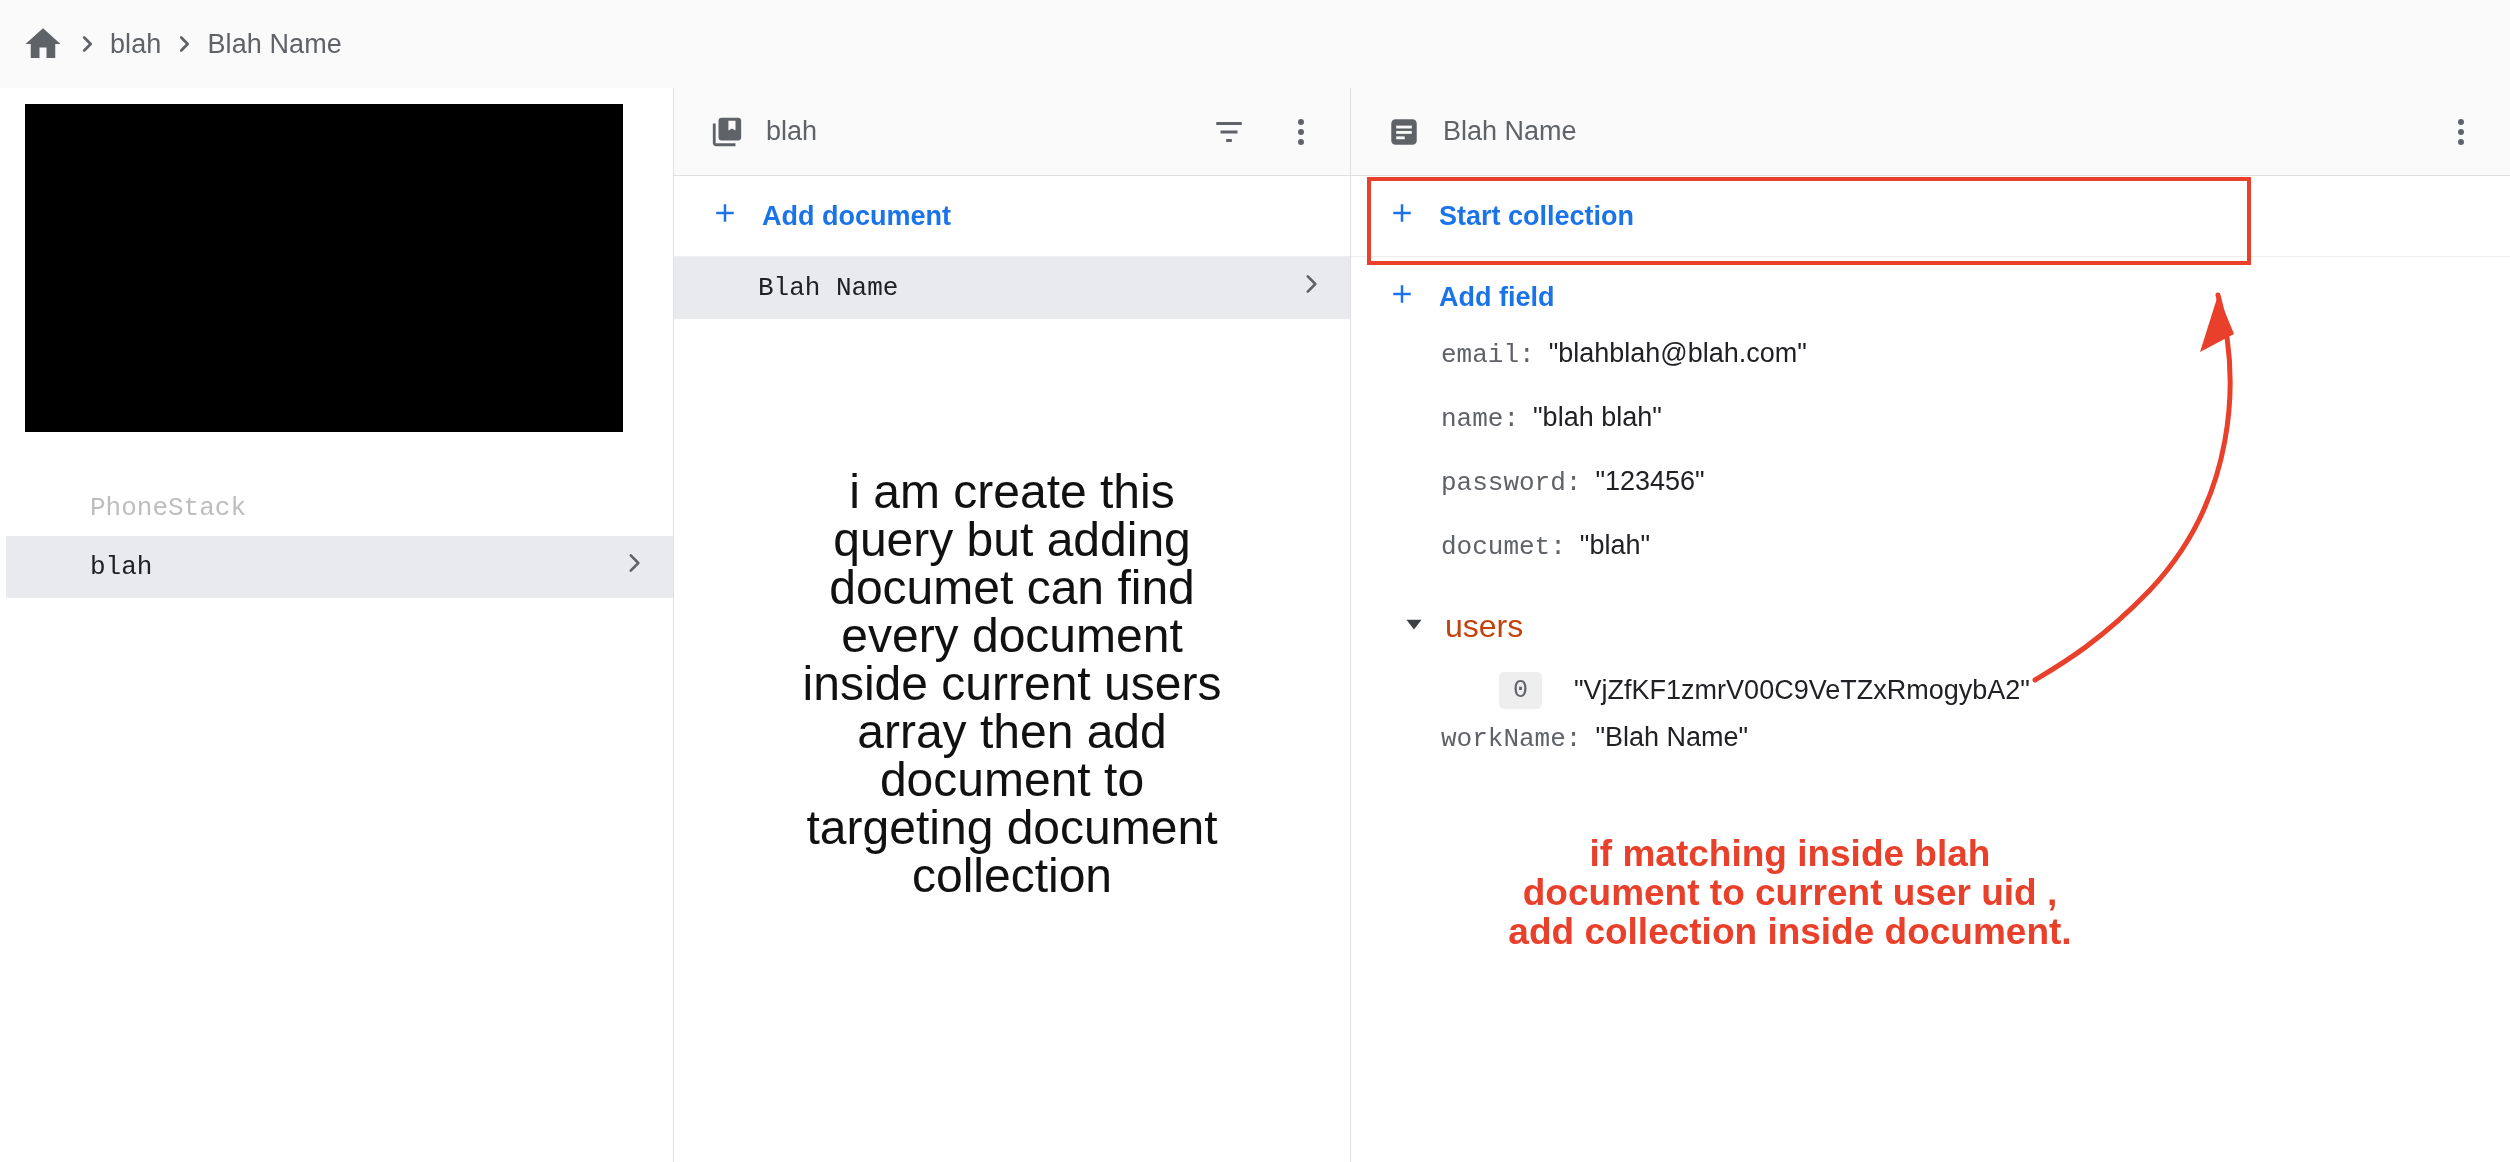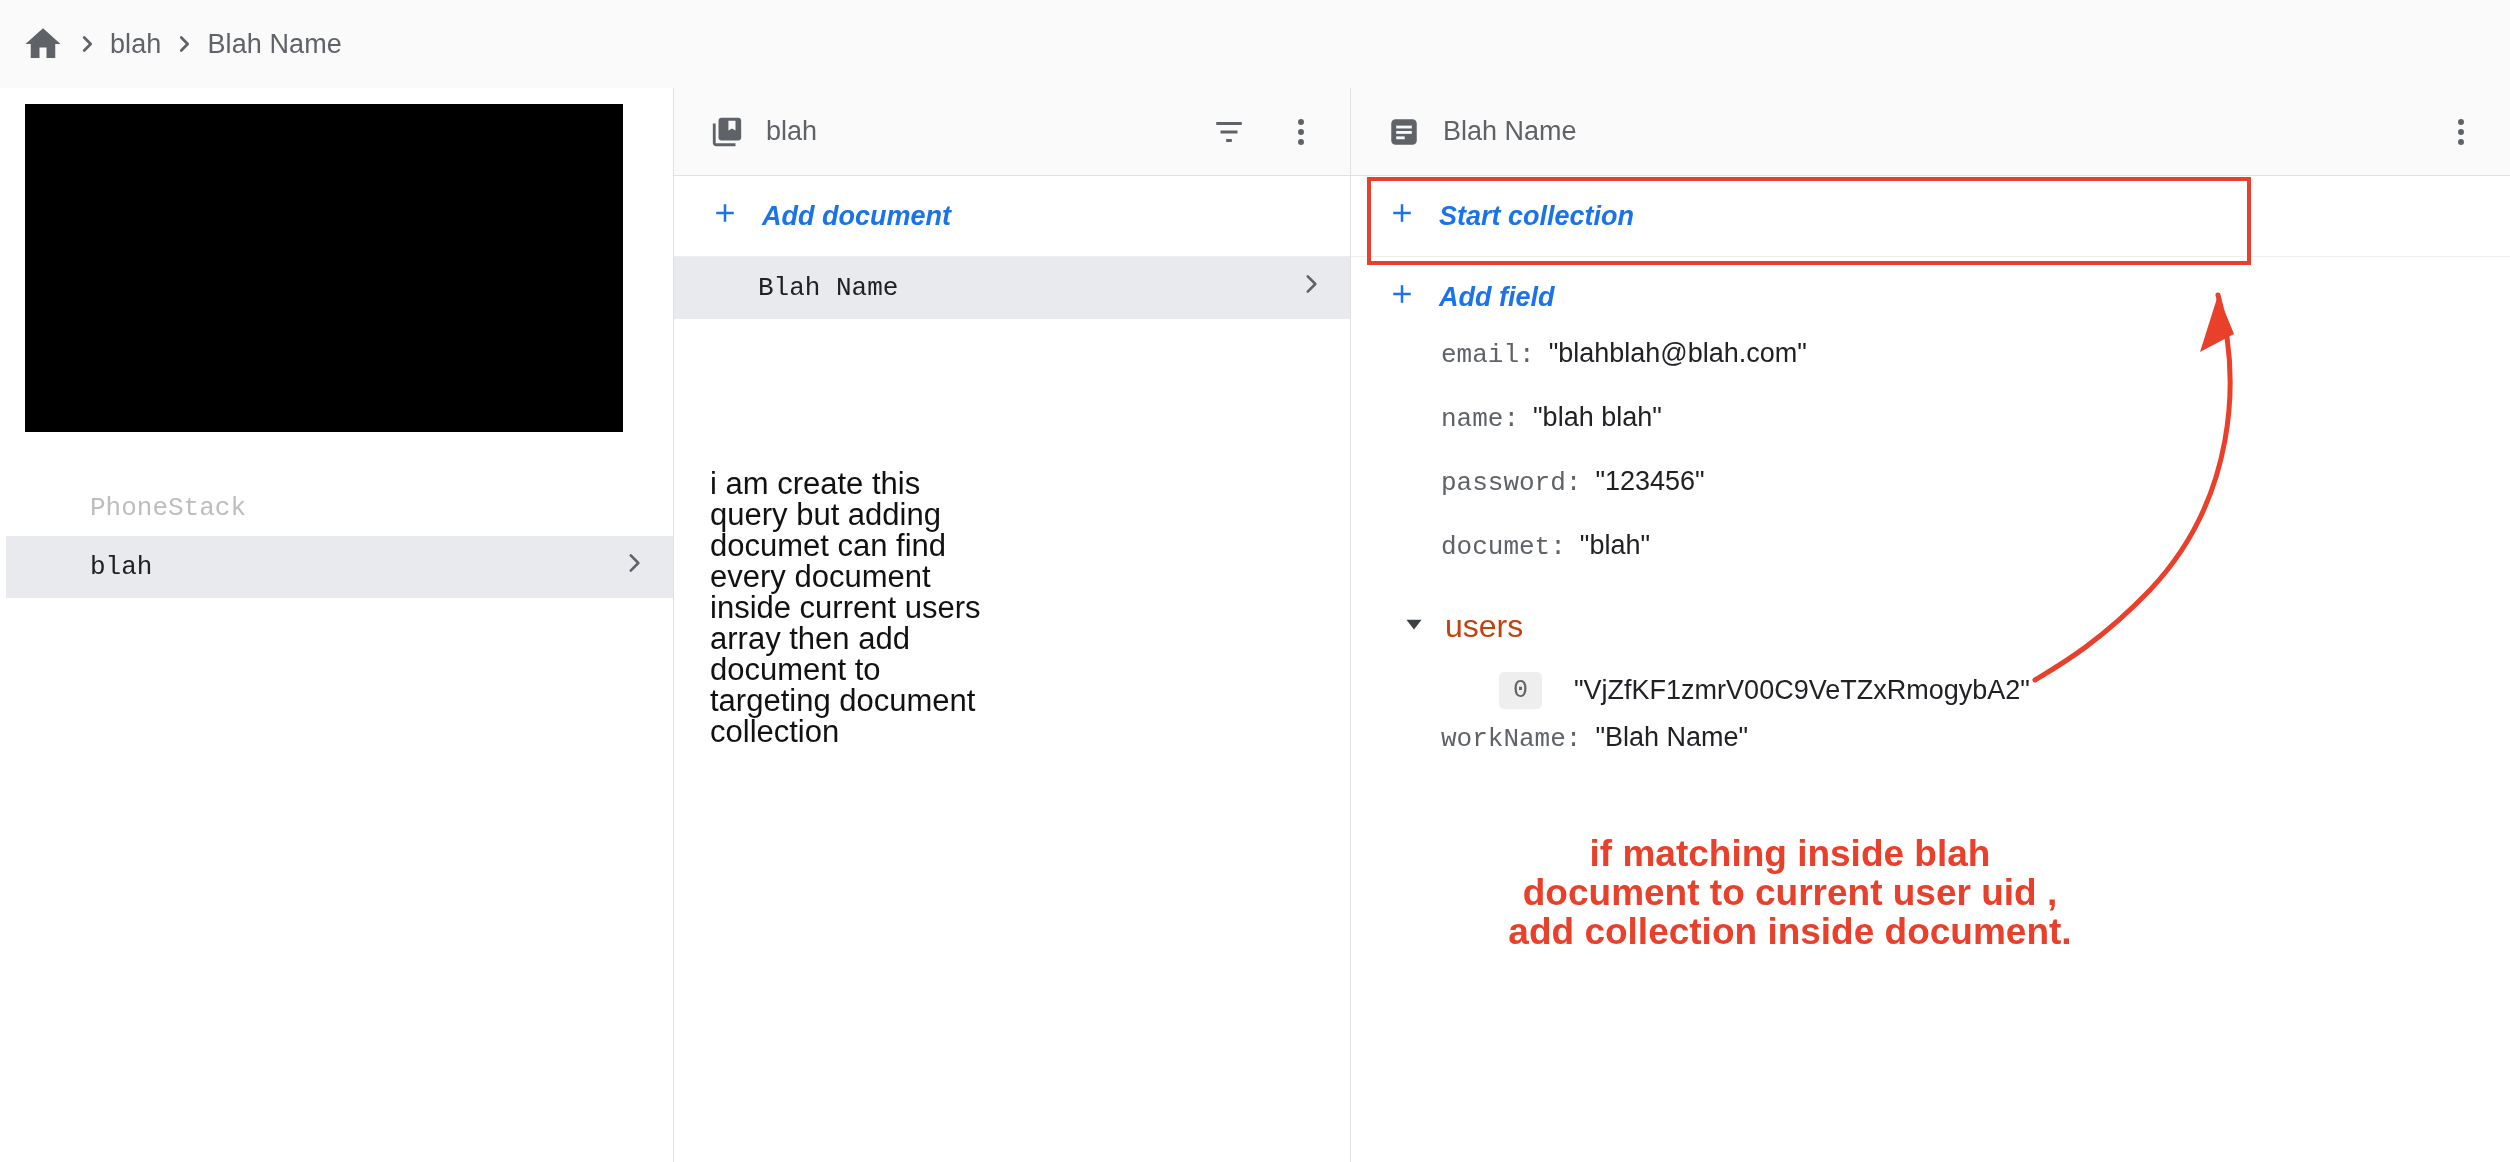--- a/index.html
+++ b/index.html
@@ -91,21 +91,20 @@
     display: flex;
     align-items: center;
     padding-left: 36px;
     gap: 22px;
     color: #1a73e8;
     font-size: 27px;
     font-weight: bold;
     cursor: pointer;
     border-bottom: 1px solid #eeeeee;
     background: #ffffff;
-    font-style: italic;
   }
   .add-row.no-border { border-bottom: none; }
   .plus-icon { width: 30px; height: 30px; flex: 0 0 auto; }
 
   .list-row {
     height: 62px;
     display: flex;
     align-items: center;
     padding: 0 26px 0 84px;
     font-family: "Liberation Mono", monospace;
@@ -135,22 +134,22 @@
     white-space: nowrap;
     z-index: 1;
   }
 
   
   .annot-middle {
     position: absolute;
     left: 0; top: 380px;
     width: 676px;
     padding: 0 36px;
-    text-align: left;
-    font-size: 31px;
+    text-align: center;
+    font-size: 48px;
     line-height: 1.0;
     color: #111111;
   }
 
   
   .fields { padding-top: 0; position: relative; }
 
   .field-row {
     display: flex;
     align-items: baseline;

